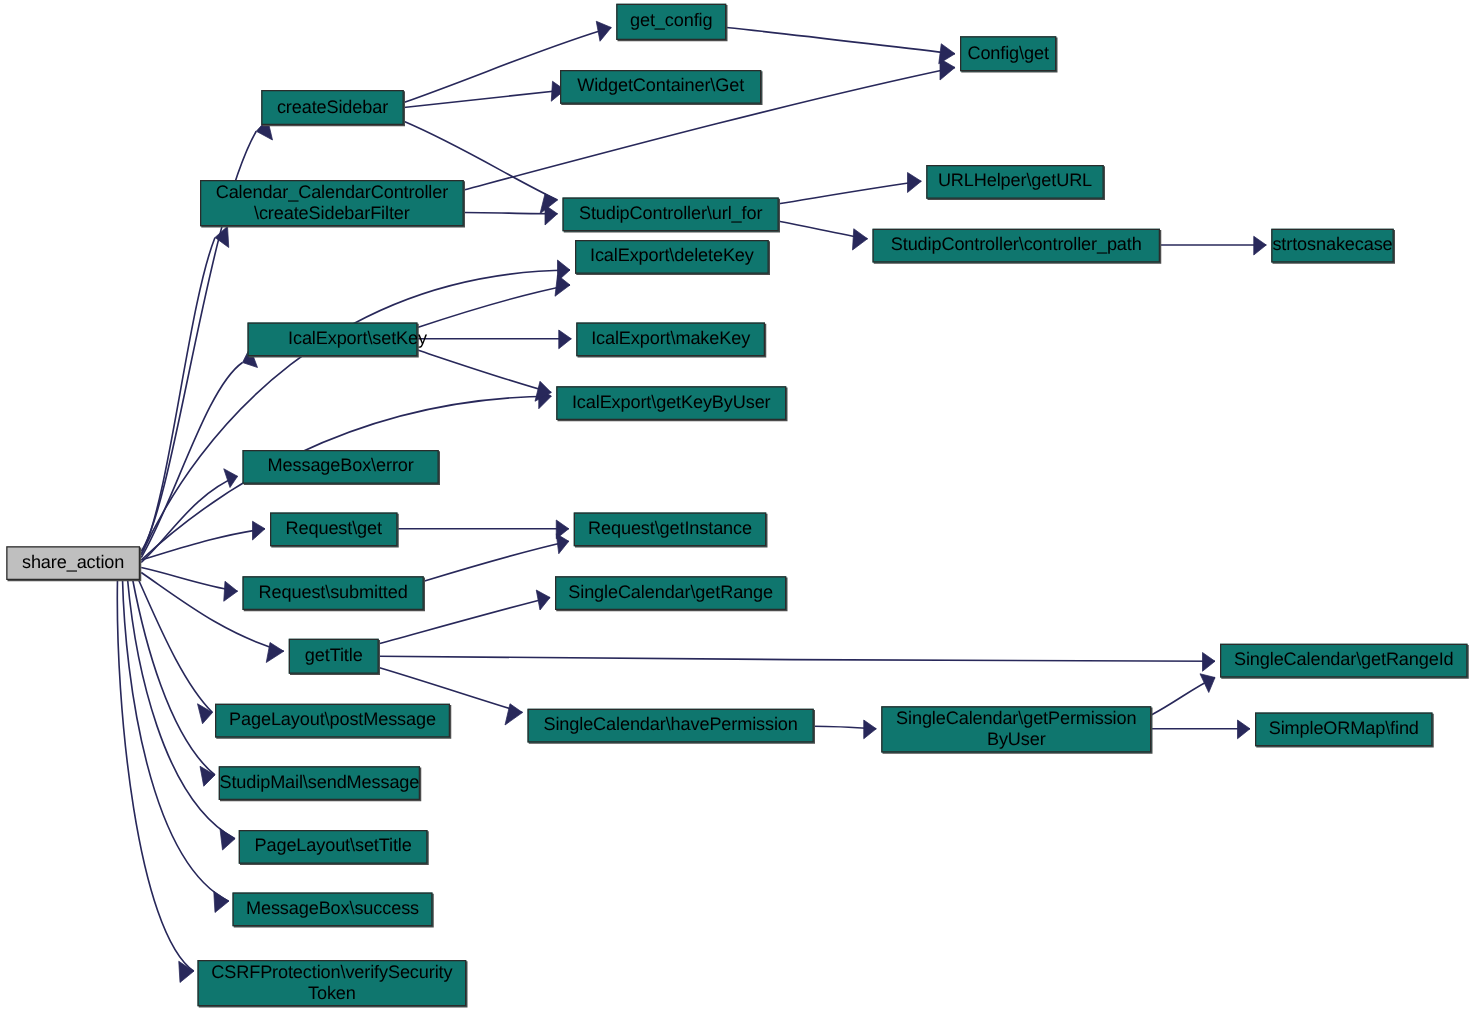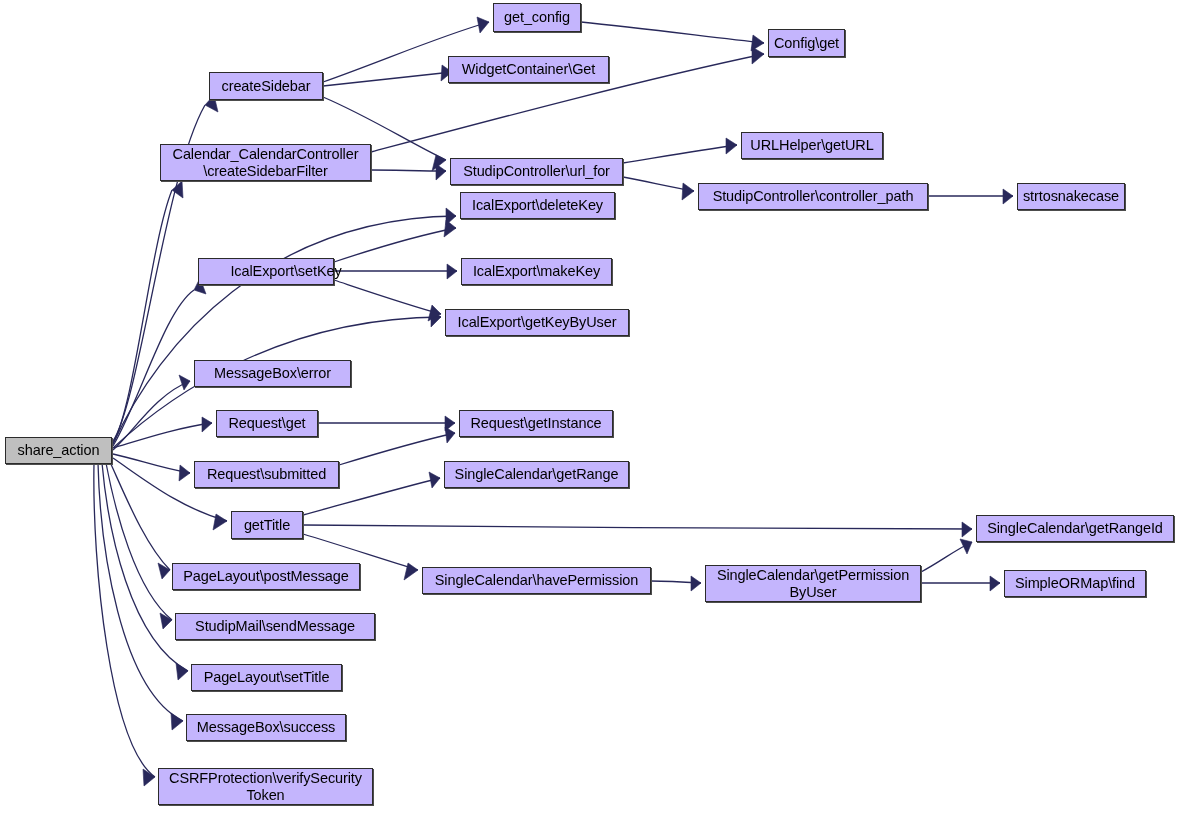--- a/index.html
+++ b/index.html
@@ -21,21 +21,21 @@
     left: 0;
     top: 0;
     width: 1180px;
     height: 813px;
     pointer-events: none;
   }
   .node {
     position: absolute;
     box-sizing: border-box;
     border: 1px solid #2b2b2b;
-    background: #c4b5fd;
+    background: #0f766e;
     color: #000000;
     font-size: 14.5px;
     line-height: 1.16;
     display: flex;
     align-items: center;
     justify-content: center;
     text-align: center;
     white-space: pre-line;
     letter-spacing: -0.1px;
     box-shadow: 1px 1px 0 0 #4d4d4d;
@@ -121,35 +121,35 @@
 <div class="node highlight" style="left: 5px; top: 437px; width: 107px; height: 27px;">share_action</div>
     <div class="node" style="left: 209px; top: 72px; width: 114px; height: 28px;">createSidebar</div>
     <div class="node" style="left: 493px; top: 3px; width: 88px; height: 29px;">get_config</div>
     <div class="node" style="left: 448px; top: 56px; width: 161px; height: 27px;">WidgetContainer\Get</div>
     <div class="node" style="left: 768px; top: 29px; width: 77px; height: 28px;">Config\get</div>
     <div class="node" style="left: 160px; top: 144px; width: 211px; height: 37px;">Calendar_CalendarController
 \createSidebarFilter</div>
     <div class="node" style="left: 450px; top: 158px; width: 173px; height: 27px;">StudipController\url_for</div>
     <div class="node" style="left: 741px; top: 132px; width: 142px; height: 27px;">URLHelper\getURL</div>
     <div class="node" style="left: 698px; top: 183px; width: 230px; height: 27px;">StudipController\controller_path</div>
-    <div class="node" style="left: 1017px; top: 183px; width: 108px; height: 27px;">strtosnakecase</div>
+    <div class="node" style="left: 1017px; top: 183px; width: 98px; height: 27px;">strtosnakecase</div>
     <div class="node" style="left: 460px; top: 192px; width: 155px; height: 27px;">IcalExport\deleteKey</div>
     <div class="node" style="left: 198px; top: 258px; width: 136px; height: 27px; padding-left: 40px;">IcalExport\setKey</div>
     <div class="node" style="left: 461px; top: 258px; width: 151px; height: 27px;">IcalExport\makeKey</div>
     <div class="node" style="left: 445px; top: 309px; width: 184px; height: 27px;">IcalExport\getKeyByUser</div>
     <div class="node" style="left: 194px; top: 360px; width: 157px; height: 27px;">MessageBox\error</div>
     <div class="node" style="left: 216px; top: 410px; width: 102px; height: 27px;">Request\get</div>
     <div class="node" style="left: 194px; top: 461px; width: 145px; height: 27px;">Request\submitted</div>
     <div class="node" style="left: 459px; top: 410px; width: 154px; height: 27px;">Request\getInstance</div>
     <div class="node" style="left: 444px; top: 461px; width: 185px; height: 27px;">SingleCalendar\getRange</div>
     <div class="node" style="left: 231px; top: 511px; width: 72px; height: 28px;">getTitle</div>
     <div class="node" style="left: 976px; top: 515px; width: 198px; height: 27px;">SingleCalendar\getRangeId</div>
     <div class="node" style="left: 422px; top: 567px; width: 229px; height: 27px;">SingleCalendar\havePermission</div>
     <div class="node" style="left: 705px; top: 565px; width: 216px; height: 37px;">SingleCalendar\getPermission
 ByUser</div>
     <div class="node" style="left: 1004px; top: 570px; width: 142px; height: 27px;">SimpleORMap\find</div>
     <div class="node" style="left: 172px; top: 563px; width: 188px; height: 27px;">PageLayout\postMessage</div>
-    <div class="node" style="left: 175px; top: 613px; width: 200px; height: 27px; text-align: right;">StudipMail\sendMessage</div>
+    <div class="node" style="left: 175px; top: 613px; width: 161px; height: 27px; text-align: right;">StudipMail\sendMessage</div>
     <div class="node" style="left: 191px; top: 664px; width: 151px; height: 27px;">PageLayout\setTitle</div>
     <div class="node" style="left: 186px; top: 714px; width: 160px; height: 27px;">MessageBox\success</div>
     <div class="node" style="left: 158px; top: 768px; width: 215px; height: 37px;">CSRFProtection\verifySecurity
 Token</div>
   </div>
 
 </body></html>

